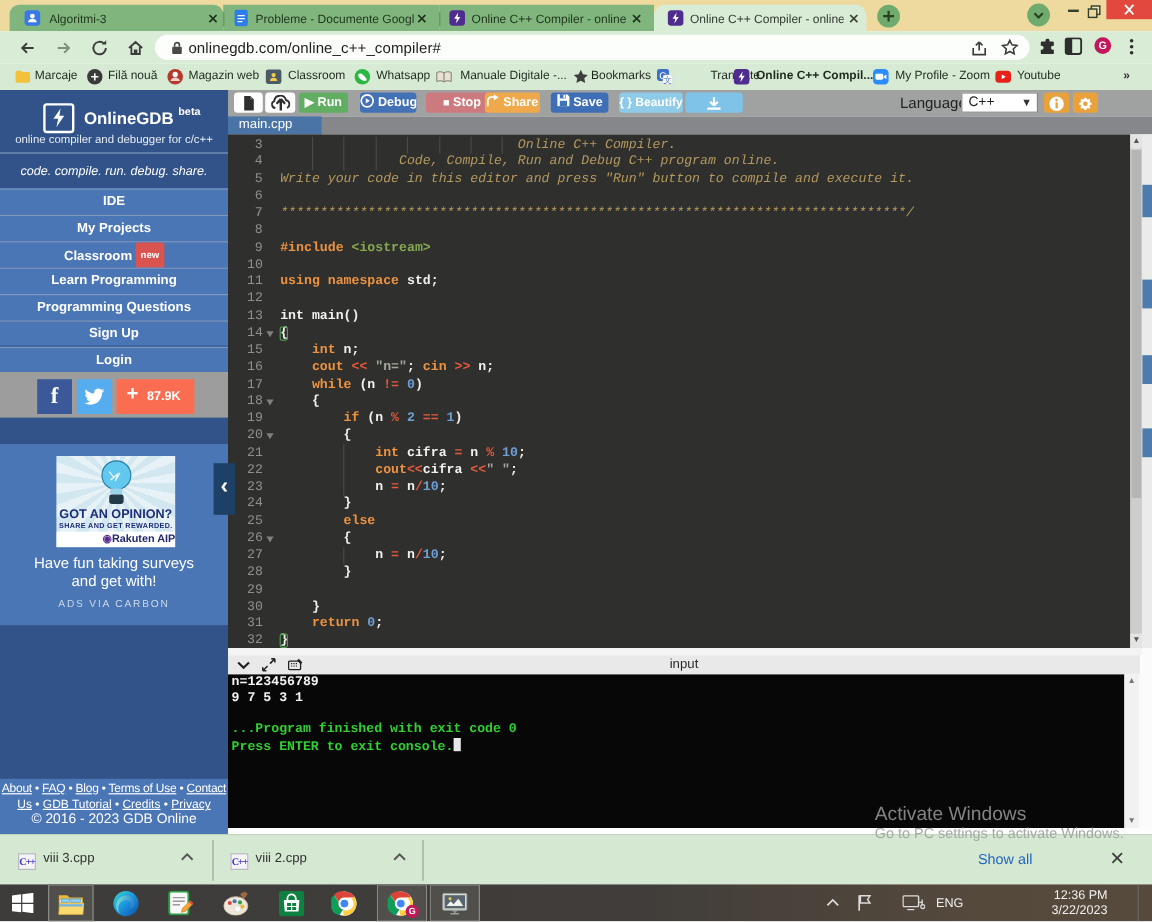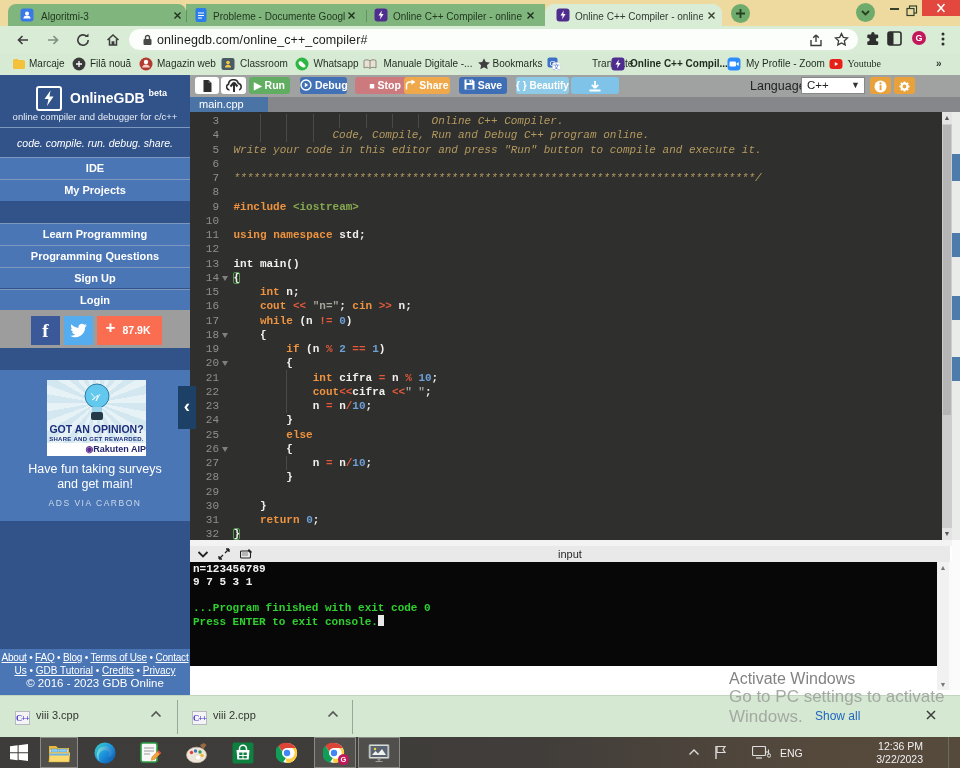--- a/index.html
+++ b/index.html
@@ -39,21 +39,21 @@
 .op{color:#e4593b;}
 .num{color:#6e9fd6;}
 .str{color:#a6a69c;}
 .inc{color:#86a84e;}
 .ig{position:absolute;width:1px;background:#4a4a44;}
 .fold{position:absolute;left:32px;width:0;height:0;border-left:3.5px solid transparent;border-right:3.5px solid transparent;border-top:5px solid #808080;}
 .bmatch{position:absolute;width:7px;height:12px;border:1px solid #4f9b4f;border-radius:2px;box-sizing:border-box;}
 
 #hscroll{left:190px;top:540px;width:762px;height:6px;background:#f3f3f3;}
 #chead{left:190px;top:546px;width:760px;height:16px;background:#e9e9e9;}
-#console{left:190px;top:562px;width:747px;height:104px;background:#070707;}
+#console{left:190px;top:562px;width:747px;height:128px;background:#070707;}
 #ctext{position:absolute;left:3px;top:1px;font-family:"Liberation Mono",monospace;font-size:11px;font-weight:bold;line-height:12.9px;color:#f2f2f2;white-space:pre;}
 .grn{color:#2fd02f;}
 #whitestrip{left:190px;top:690px;width:770px;height:5px;background:#fcfdfc;}
 
 #sidebar{left:0;top:75px;width:190px;height:620px;background:#315389;}
 .panel{background:#4a76b5;}
 .mitem{position:absolute;left:0;width:190px;height:21.85px;background:#4a76b5;border-top:1px solid #7e97bf;box-sizing:border-box;color:#fff;font-size:11px;font-weight:bold;text-align:center;line-height:20px;}
 
 #dlbar{left:0;top:695px;width:960px;height:42px;background:#d5e8d1;border-top:1px solid #c2d5bf;box-sizing:border-box;}
 
@@ -231,21 +231,21 @@
  <svg class="bmi" style="left:727px;">
         <rect x="0.5" y="0.5" width="13" height="13" rx="3.5" fill="#2d8cff"></rect>
         <rect x="2.5" y="4.5" width="6.5" height="5" rx="1.2" fill="#fff"></rect>
         <path d="M9.5 6.5l2.2-1.4v3.8L9.5 7.5z" fill="#fff"></path>
       </svg>
  <div class="bm" style="left:746px;">My Profile - Zoom</div>
  <svg class="bmi" style="left:829px;">
         <rect x="0.5" y="2" width="13" height="10" rx="3" fill="#e62117"></rect>
         <path d="M5.8 5l3.4 2-3.4 2z" fill="#fff"></path>
       </svg>
- <div class="bm" style="left:847.5px;font-family:Liberation Serif, serif;">Youtube</div>
+ <div class="bm" style="left:847.5px;">Youtube</div>
  <div class="bm" style="left:936px;font-weight:bold;color:#333;">»</div>
 </div>
 
 <div class="abs" id="toolbar">
  <div class="tbtn" style="left:5px;width:24px;background:#fdfdfd;"><svg width="13" height="14" style="margin-top:2px;">
           <path d="M2.5 1h5l3 3v9h-8z" fill="#2e2e2e"></path>
           <path d="M7.5 1v3h3" fill="#666"></path>
         </svg></div>
  <div class="tbtn" style="left:31px;width:25px;background:#fdfdfd;"><svg width="16" height="14" style="margin-top:2px;">
           <path d="M8 13V5M8 3.5L4.5 7.5M8 3.5l3.5 4" stroke="#2e2e2e" stroke-width="2" fill="none"></path>
@@ -402,34 +402,35 @@
 <span class="grn">...Program finished with exit code 0
 Press ENTER to exit console.</span><span style="display:inline-block;width:6.6px;height:11px;background:#e8e8e8;vertical-align:-1px;"></span></pre>
 </div>
 <div class="abs" style="left:937px;top:562px;width:12px;height:128px;background:#f1f1f1;">
  <div class="abs" style="left:0;top:0;width:12px;height:11px;color:#777;font-size:7px;text-align:center;line-height:11px;">▲</div>
  <div class="abs" style="left:0;top:117px;width:12px;height:11px;color:#777;font-size:7px;text-align:center;line-height:11px;">▼</div>
 </div>
 <div class="abs" style="left:949px;top:562px;width:3px;height:128px;background:#fafafa;"></div>
 <div class="abs" id="whitestrip"></div>
 <div class="abs" style="left:729px;top:670px;font-size:16px;color:#838383;z-index:5;">Activate Windows</div>
-<div class="abs" style="left:729px;top:687px;font-size:17px;color:#a3aaa3;z-index:5;">Go to PC settings to activate Windows.</div>
+<div class="abs" style="left:729px;top:687px;font-size:12px;color:#a3aaa3;z-index:5;">Go to PC settings to activate Windows.</div>
 
 <div class="abs" id="sidebar">
  <div class="abs" style="left:36px;top:11px;width:22px;height:21px;border:2px solid #fff;border-radius:3px;">
    <svg width="22" height="21">
           <path d="M12.5 2.5L6.5 11h4l-1.5 7 6.5-9.5h-4z" fill="#fff"></path>
         </svg></div>
  <div class="abs" style="left:70px;top:13px;font-size:14px;font-weight:bold;color:#fff;">OnlineGDB <span style="font-size:9px;font-weight:bold;vertical-align:7px;">beta</span></div>
  <div class="abs" style="left:0;top:36px;width:190px;text-align:center;font-size:9.5px;color:#e8edf4;">online compiler and debugger for c/c++</div>
  <div class="abs" style="left:0;top:51.5px;width:190px;height:31px;border-top:1px solid #7e97bf;box-sizing:border-box;">
    <div style="text-align:center;font-size:10.5px;font-style:italic;color:#fff;margin-top:9px;">code. compile. run. debug. share.</div>
       </div>
  <div class="mitem" style="top:82.4px;">IDE</div>
  <div class="mitem" style="top:104.25px;">My Projects</div>
+ <div class="mitem" style="top:126.1px;">Classroom <span style="display:inline-block;background:#d9534f;color:#fff;font-size:8px;font-weight:bold;padding:1px 4px;border-radius:2px;vertical-align:2px;">new</span></div>
  <div class="mitem" style="top:147.95px;">Learn Programming</div>
  <div class="mitem" style="top:169.8px;">Programming Questions</div>
  <div class="mitem" style="top:191.65px;">Sign Up</div>
  <div class="mitem" style="top:213.5px;">Login</div>
  <div class="abs" style="left:0;top:235.4px;width:190px;height:38px;background:#9d9d9d;">
   <div class="abs" style="left:31px;top:5.5px;width:29px;height:29px;background:#3b5998;color:#fff;text-align:center;font-size:19px;font-weight:bold;font-family:'Liberation Serif',serif;line-height:30px;">f</div>
   <div class="abs" style="left:64px;top:5.5px;width:29px;height:29px;background:#55acee;">
     <svg width="29" height="29">
             <path d="M23 9.2c-.6.3-1.3.5-2 .6.7-.4 1.3-1.1 1.5-1.9-.7.4-1.4.7-2.2.9a3.4 3.4 0 0 0-5.9 2.3c0 .3 0 .5.1.8-2.8-.1-5.4-1.5-7-3.6-.3.5-.5 1.1-.5 1.7 0 1.2.6 2.2 1.5 2.9-.6 0-1.1-.2-1.6-.4 0 1.7 1.2 3 2.7 3.4-.5.1-1 .2-1.5.1.4 1.4 1.7 2.4 3.2 2.4a6.9 6.9 0 0 1-5.1 1.4 9.7 9.7 0 0 0 5.2 1.5c6.3 0 9.7-5.2 9.7-9.7v-.4c.7-.5 1.3-1.1 1.9-2z" fill="#fff"></path>
           </svg></div>
@@ -444,21 +445,21 @@
             <circle cx="17" cy="14" r="12" fill="#62c8ee" stroke="#2a7ba6" stroke-width="1"></circle>
             <path d="M11 11l4 5-3 2 6-5-2 6 4-7" stroke="#e8f6fc" stroke-width="1" fill="none"></path>
             <rect x="12" y="25" width="10" height="5" fill="#9ad2ea"></rect>
             <rect x="11" y="30" width="12" height="8" rx="2" fill="#253a48"></rect>
           </svg>
    <div class="abs" style="left:0;top:43px;width:99px;text-align:center;font-size:10.5px;font-weight:bold;color:#1c2d7a;">GOT AN OPINION?</div>
    <div class="abs" style="left:0;top:56px;width:99px;text-align:center;font-size:6px;font-weight:bold;color:#1c2d7a;letter-spacing:0.3px;">SHARE AND GET REWARDED.</div>
    <div class="abs" style="left:0;top:63px;width:99px;height:13px;background:#fff;text-align:right;font-size:9px;font-weight:bold;color:#23286e;line-height:13px;"><span style="color:#5b2d8f;">◉</span>Rakuten <span style="color:#23286e;">AIP</span></div>
   </div>
   <div class="abs" style="left:0;top:92px;width:190px;text-align:center;font-size:12.5px;color:#fff;">Have fun taking surveys</div>
-  <div class="abs" style="left:0;top:107px;width:190px;text-align:center;font-size:12.5px;color:#fff;">and get main!</div>
+  <div class="abs" style="left:0;top:107px;width:190px;text-align:center;font-size:12.5px;color:#fff;">and get with!</div>
   <div class="abs" style="left:0;top:128px;width:190px;text-align:center;font-size:8.5px;color:#ccd9ea;letter-spacing:1.5px;">ADS VIA CARBON</div>
  </div>
  <div class="abs panel" style="left:0;top:574px;width:190px;height:46px;font-size:10px;color:#fff;text-align:center;">
   <div style="margin-top:3px;letter-spacing:-0.2px;text-align:center;"><u>About</u> • <u>FAQ</u> • <u>Blog</u> • <u>Terms of Use</u> • <u>Contact</u></div>
   <div style="margin-top:2px;"><u>Us</u> • <u>GDB Tutorial</u> • <u>Credits</u> • <u>Privacy</u></div>
   <div style="font-size:11.5px;margin-top:1px;">© 2016 - 2023 GDB Online</div>
  </div>
  <div class="abs" style="left:178px;top:311px;width:18px;height:43px;background:#1d4066;color:#fff;font-size:19px;font-weight:bold;text-align:center;line-height:40px;z-index:3;">‹</div>
 </div>
 

